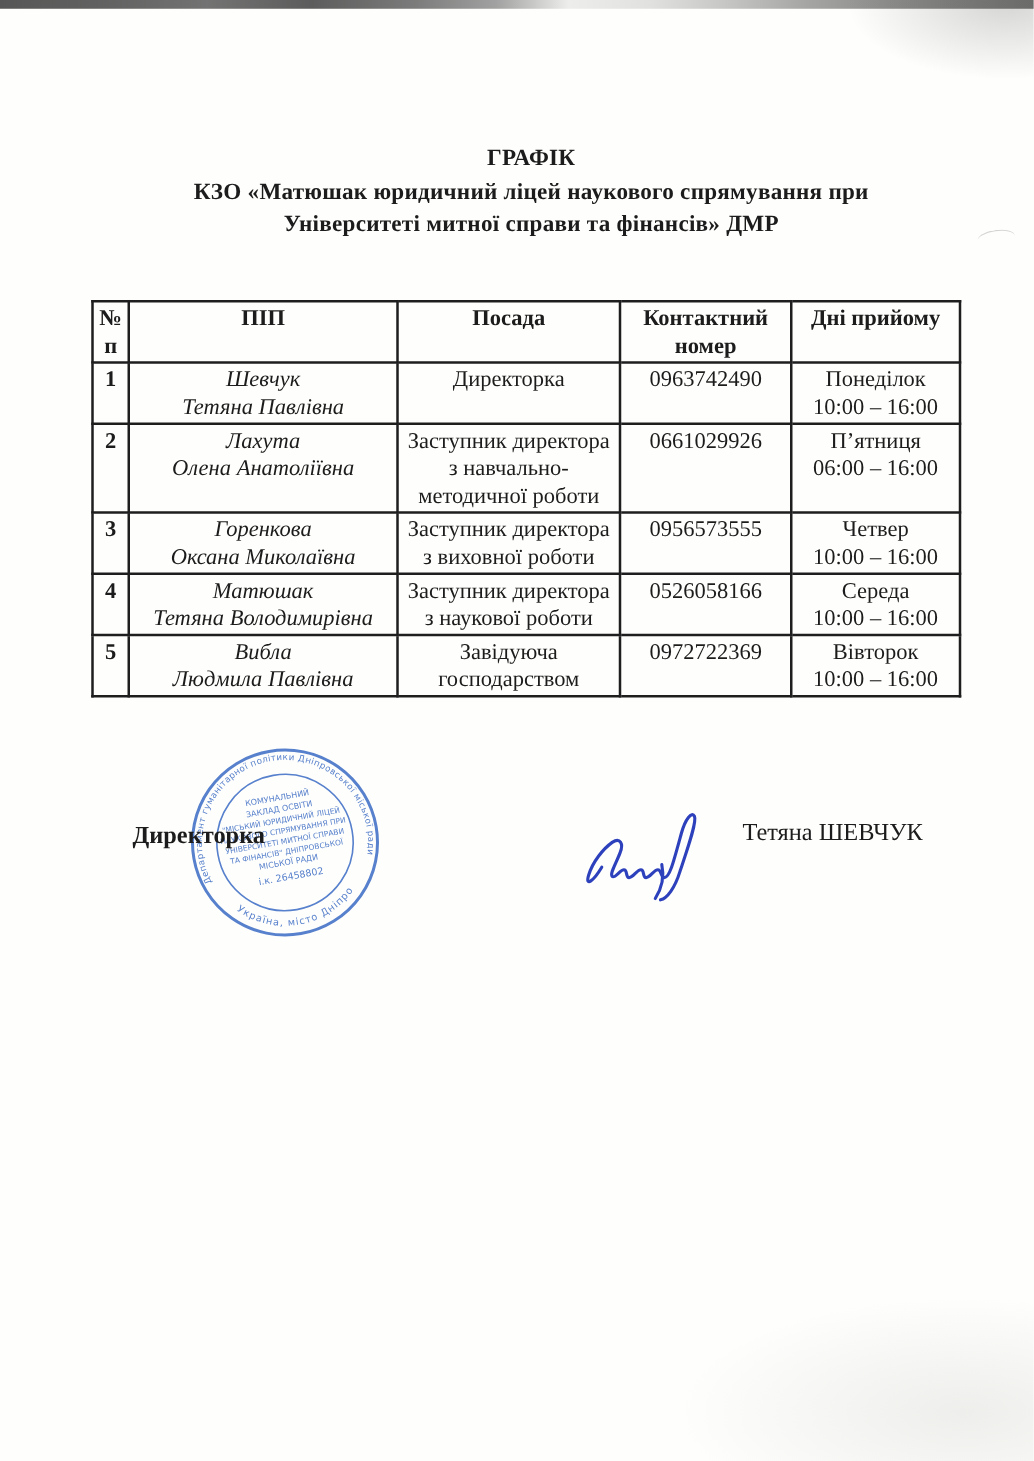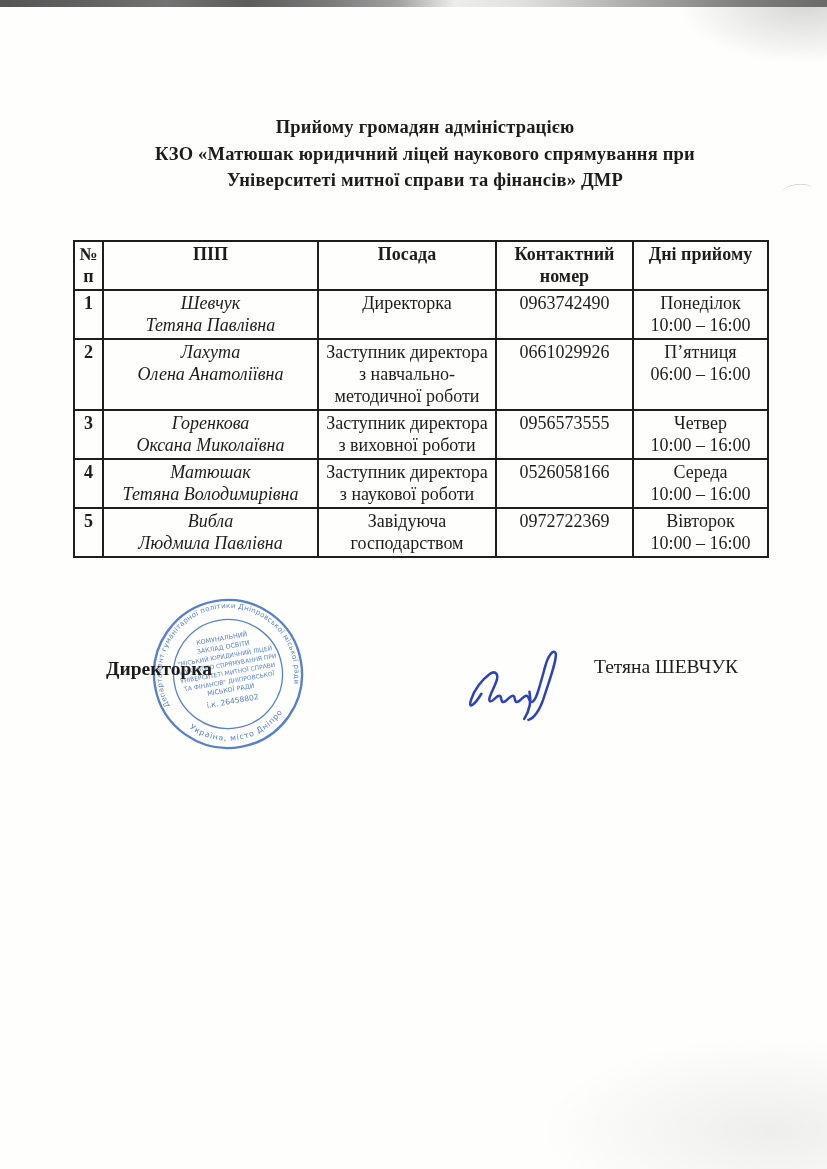--- a/index.html
+++ b/index.html
@@ -70,21 +70,21 @@
 <body>
 
 <div class="page">
 
   <div class="scan-top-edge"></div>
   <div class="scan-top-right-noise"></div>
   <div class="scan-bottom-right-noise"></div>
   <div class="scan-squiggle"></div>
 
   <div class="title-block">
-    <div>Прийому громадян адміністрацією</div>
+    <div>ГРАФІК</div>
     <div>КЗО «Матюшак юридичний ліцей наукового спрямування при</div>
     <div>Університеті митної справи та фінансів» ДМР</div>
   </div>
 
   <table class="schedule">
     <colgroup>
       <col style="width:29px">
         <col style="width:215px">
         <col style="width:178px">
       <col style="width:137px">

